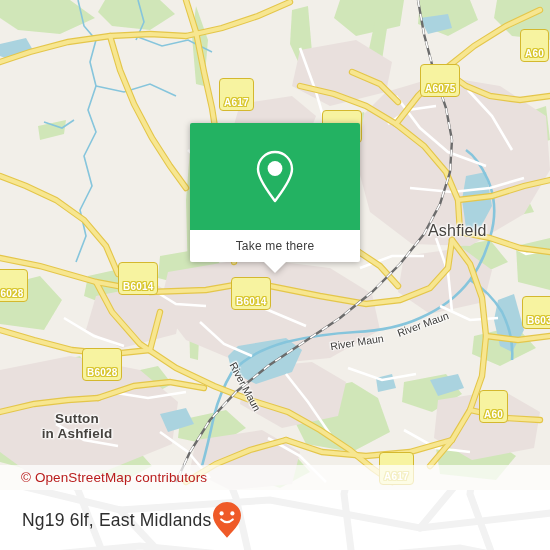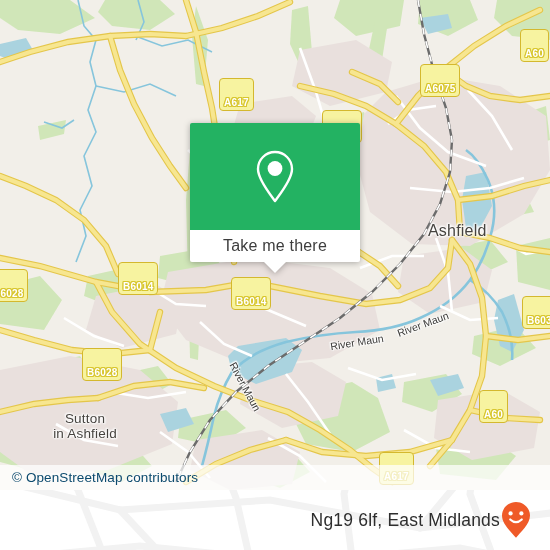--- a/index.html
+++ b/index.html
@@ -90,21 +90,21 @@
   #card-body {
     height: 32px;
     background: #ffffff;
     border-radius: 0 0 2px 2px;
     display: flex;
     align-items: center;
     justify-content: center;
   }
   #card-label {
     color: #3d3d3d;
-    font-size: 16px;
+    font-size: 12px;
     letter-spacing: 0.2px;
   }
   #card-tail {
     position: absolute;
     left: 50%;
     margin-left: -11px;
     top: 139px;
     width: 0;
     height: 0;
     border-left: 11px solid transparent;
@@ -117,23 +117,23 @@
     position: absolute;
     left: 0;
     top: 465px;
     width: 550px;
     height: 25px;
     background: rgba(255,255,255,0.72);
     display: flex;
     align-items: center;
   }
   #attribution-text {
-    color: #0c4a6e;
+    color: #b91c1c;
     font-size: 13.5px;
-    padding-left: 12px;
+    padding-left: 21px;
     letter-spacing: 0.1px;
   }
 
   
   #footer {
     position: absolute;
     left: 0;
     top: 490px;
     width: 550px;
     height: 60px;
@@ -145,21 +145,21 @@
     left: 0; top: -40px;
     width: 550px; height: 140px;
     opacity: 1;
   }
   #footer-inner {
     position: relative;
     width: 550px;
     height: 60px;
     display: flex;
     align-items: center;
-    justify-content: flex-end;
+    justify-content: flex-start;
     padding: 0 18px 0 22px;
     box-sizing: border-box;
   }
   #footer-title {
     color: #2e2e2e;
     font-size: 17.5px;
     letter-spacing: 0.2px;
   }
   #brand {
     display: flex;
@@ -352,21 +352,21 @@
     <div class="shield" style="left:520px;top:29px;">A60</div>
     <div class="shield" style="left:118px;top:262px;">B6014</div>
     <div class="shield" style="left:231px;top:277px;">B6014</div>
     <div class="shield" style="left:-12px;top:269px;">B6028</div>
     <div class="shield" style="left:82px;top:348px;">B6028</div>
     <div class="shield" style="left:522px;top:296px;">B6034</div>
     <div class="shield" style="left:479px;top:390px;">A60</div>
     <div class="shield" style="left:379px;top:452px;">A617</div>
 
     <div class="place" style="left:428px;top:222px;">Ashfield</div>
-    <div class="place small" style="left:30px;top:411px;width:110px;">Sutton<br>in Ashfield</div>
+    <div class="place small" style="left:22px;top:411px;width:110px;font-weight:bold;">Sutton<br>in Ashfield</div>
 
     <div class="river" style="left:330px;top:336px;transform:rotate(-9deg);">River Maun</div>
     <div class="river" style="left:396px;top:318px;transform:rotate(-20deg);">River Maun</div>
     <div class="river" style="left:238px;top:360px;transform:rotate(62deg);transform-origin:left top;">River Maun</div>
 
     <div id="card">
       <div id="card-head">
         <svg width="48" height="58" viewBox="0 0 48 58">
           <path d="M24,4 C33.4,4 41,11.6 41,21 C41,31.5 29.5,45.5 24,53 C18.5,45.5 7,31.5 7,21 C7,11.6 14.6,4 24,4 Z" fill="none" stroke="#ffffff" stroke-width="2.4" stroke-linejoin="round"></path>
           <circle cx="24" cy="20.5" r="7.4" fill="#ffffff"></circle>

